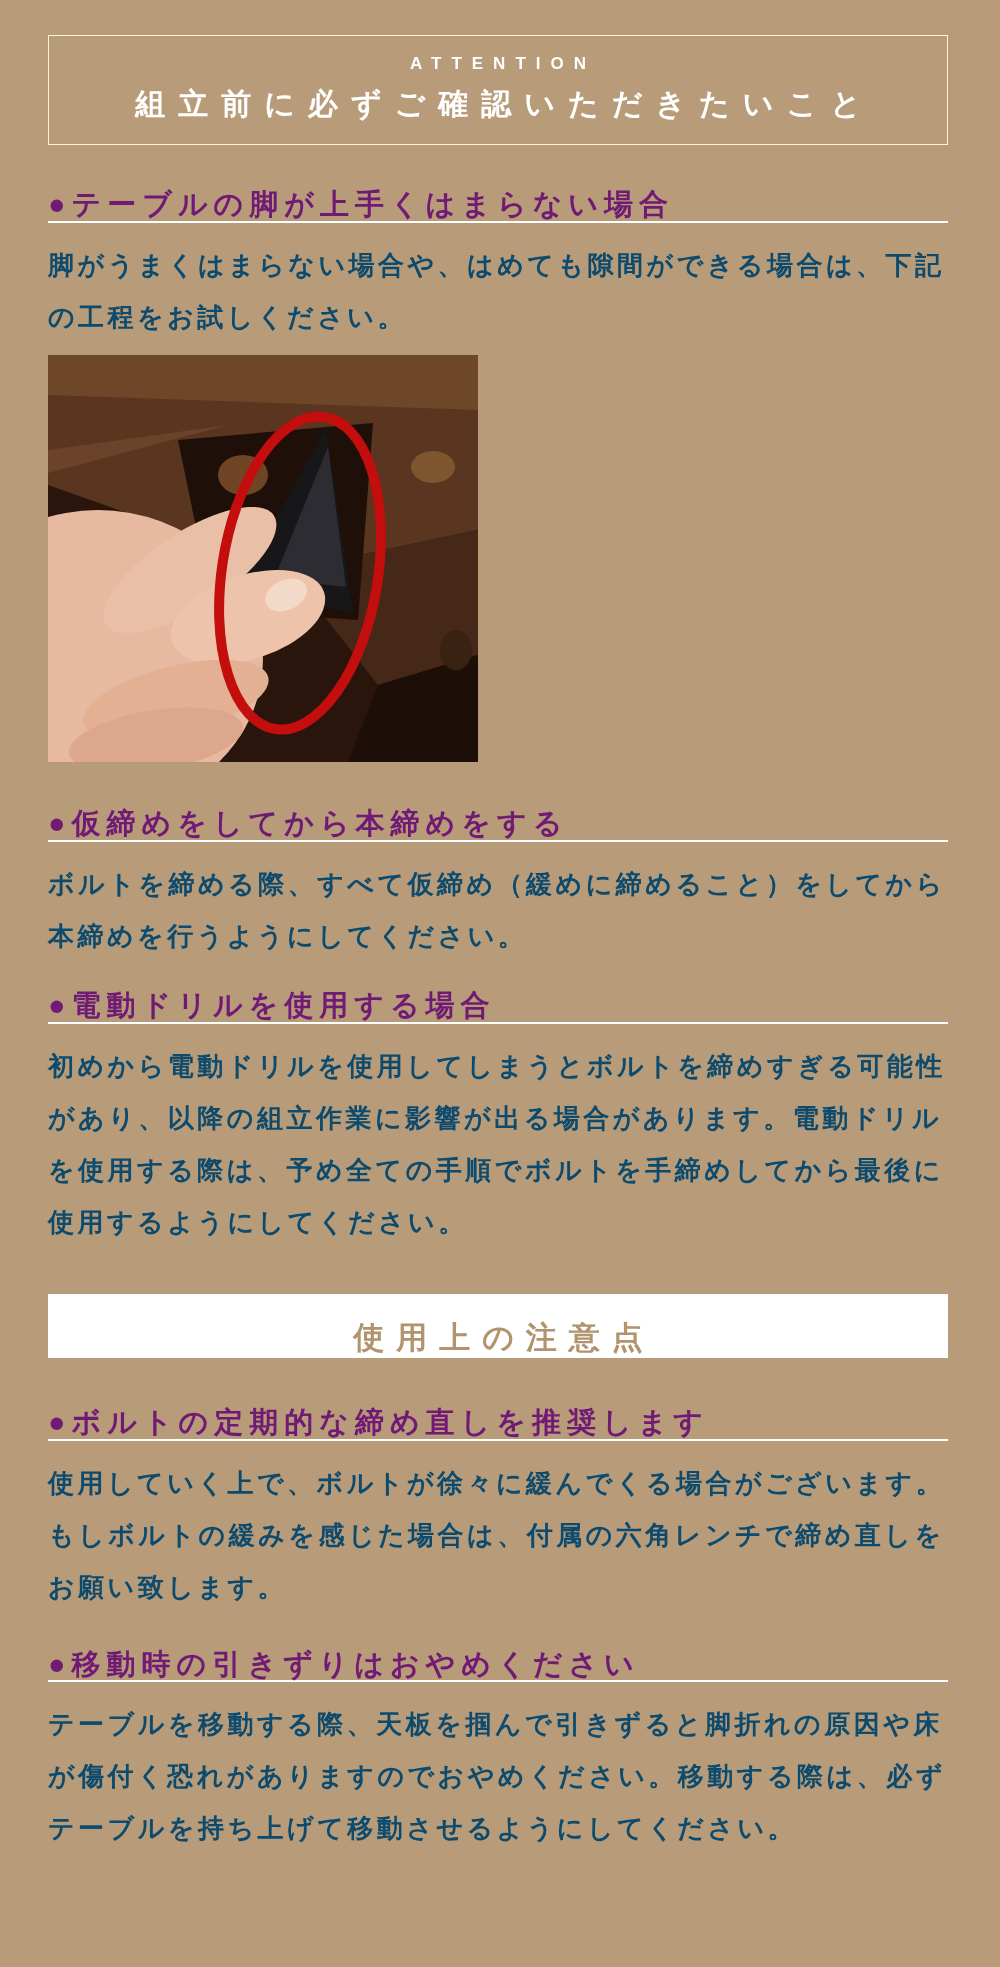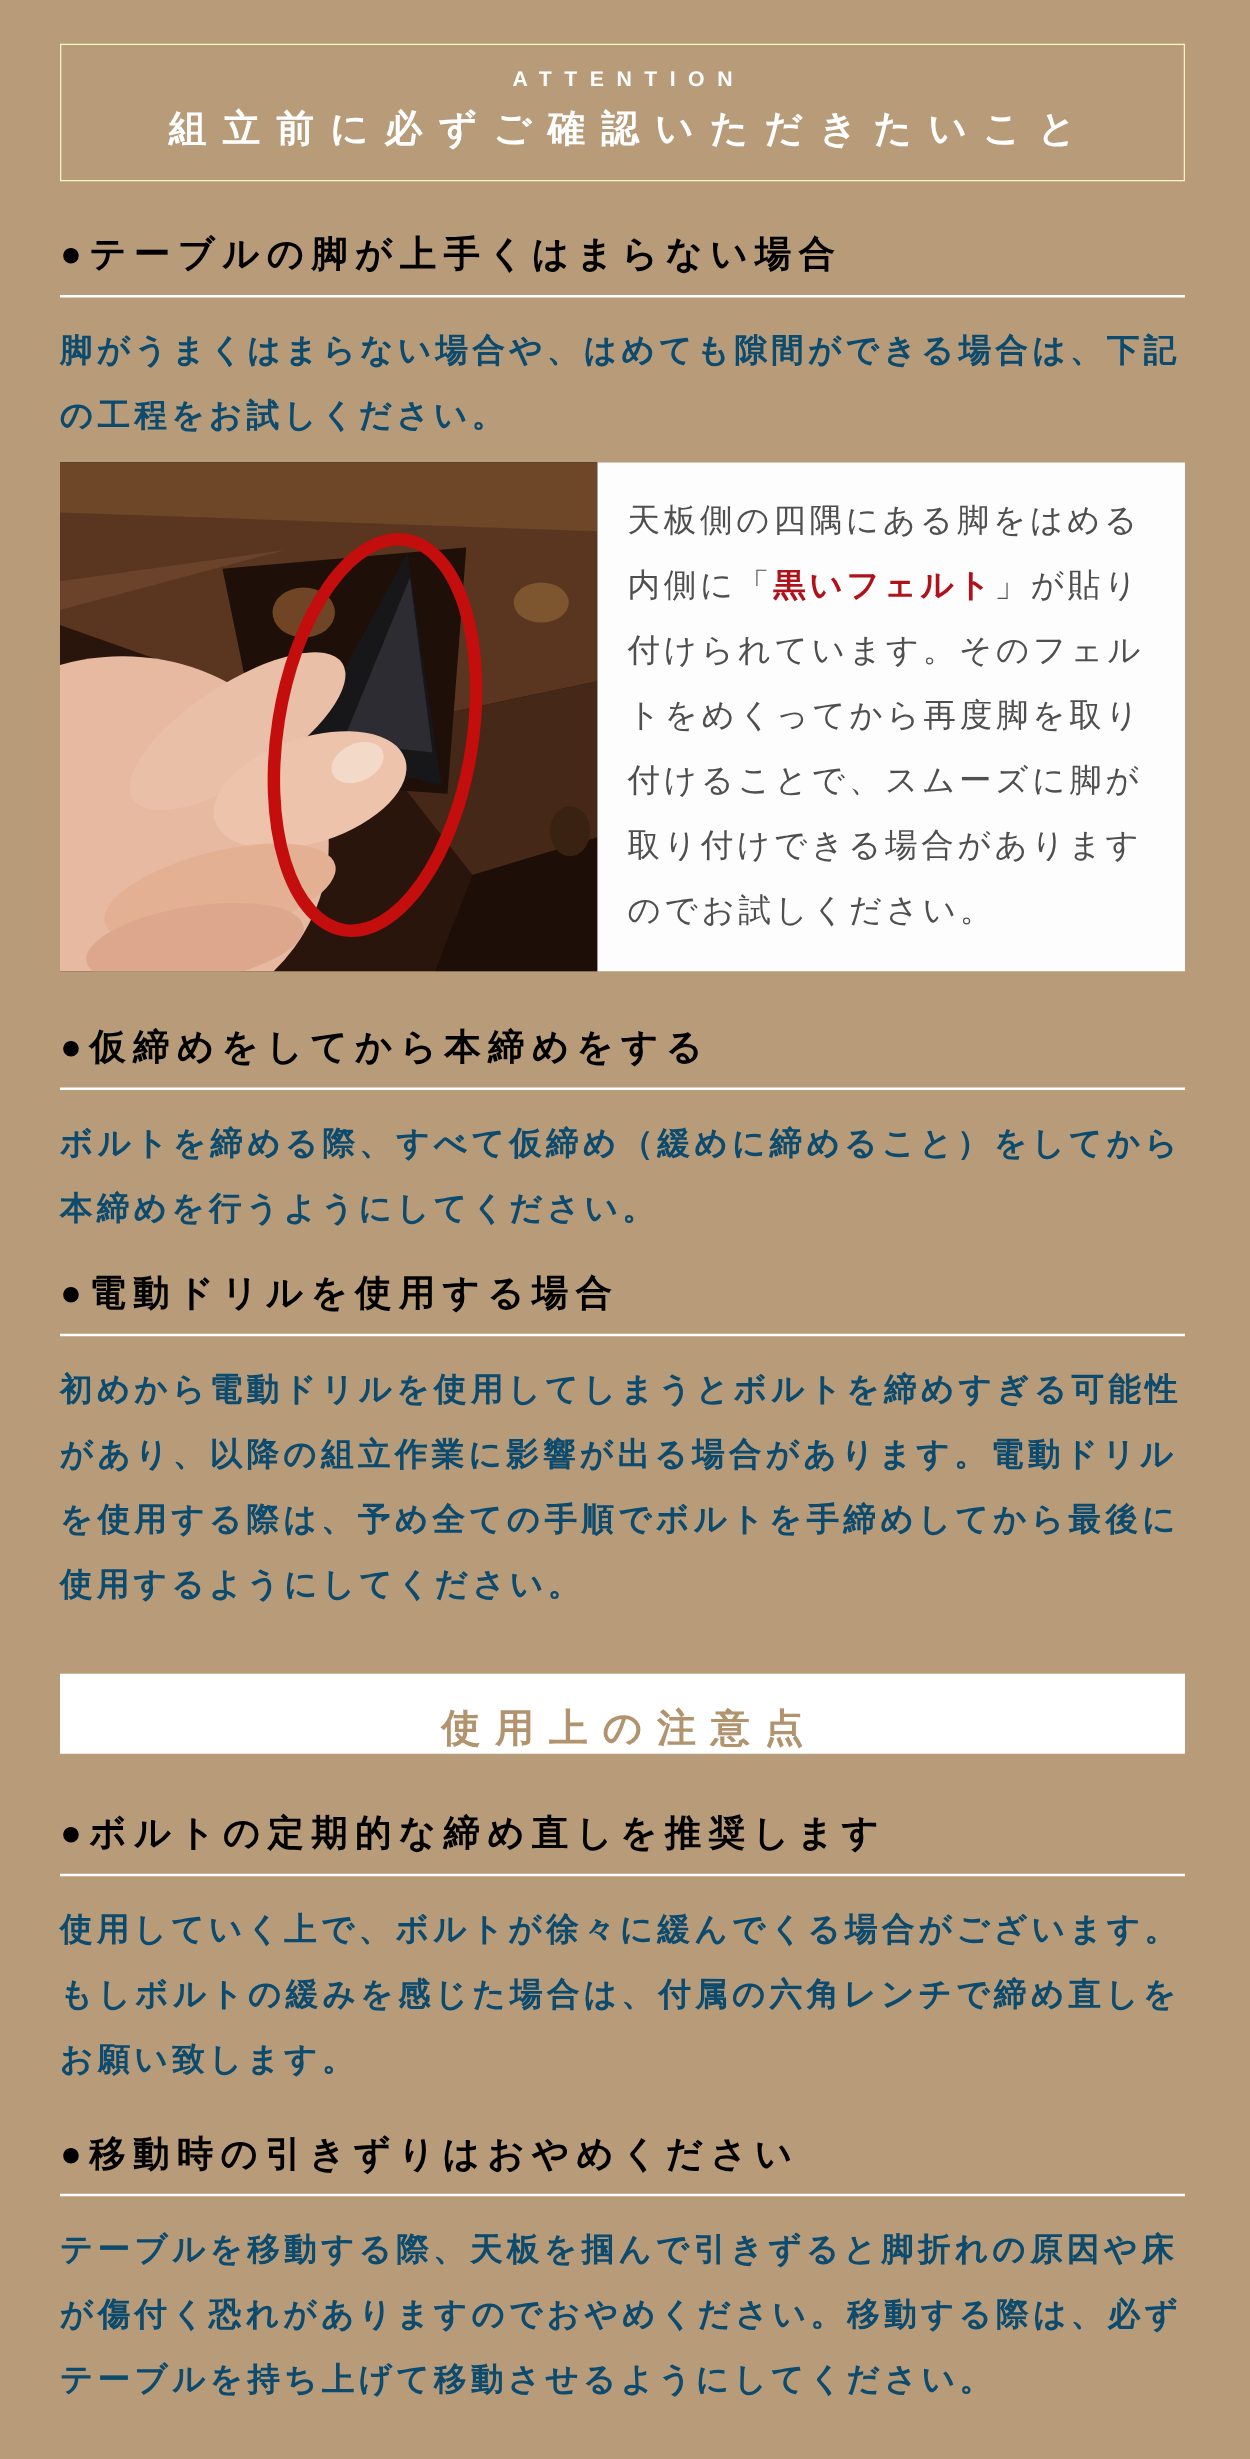--- a/index.html
+++ b/index.html
@@ -23,23 +23,22 @@
     letter-spacing:10px; text-indent:10px;
   }
   .attention-title {
     color:#ffffff; font-size:30px; font-weight:700;
     letter-spacing:13px; text-indent:13px;
     margin-top:12px; line-height:1.2;
   }
 
   
   .section-heading {
-    color:#000000; font-size:29px; font-weight:700;
+    color:#701a75; font-size:29px; font-weight:700;
     letter-spacing:6px; line-height:1.1;
-    padding-bottom:15px;
     border-bottom:2px solid #ffffff;
   }
   .mt-44 { margin-top:44px; } .mt-46 { margin-top:46px; }
   .mt-28 { margin-top:28px; } .mt-40 { margin-top:49px; }
   .mt-36 { margin-top:36px; }
 
   .body-text {
     margin-top:16px;
     color:#0c4a6e; font-size:26px; font-weight:700;
     letter-spacing:3.5px; line-height:52px;
@@ -104,23 +103,20 @@
         <ellipse cx="50" cy="305" rx="165" ry="150" fill="#e7b9a1"></ellipse>
         <ellipse cx="142" cy="215" rx="100" ry="38" fill="#eabfa7" transform="rotate(-33 142 215)"></ellipse>
         <ellipse cx="200" cy="262" rx="80" ry="42" fill="#edc3ab" transform="rotate(-18 200 262)"></ellipse>
         <ellipse cx="238" cy="240" rx="22" ry="15" fill="#f3d9c8" transform="rotate(-25 238 240)"></ellipse>
         <ellipse cx="128" cy="345" rx="95" ry="34" fill="#e3b094" transform="rotate(-14 128 345)"></ellipse>
         <ellipse cx="108" cy="385" rx="88" ry="30" fill="#dca78c" transform="rotate(-9 108 385)"></ellipse>
 
         <ellipse cx="252" cy="218" rx="78" ry="158" fill="none" stroke="#c40d0d" stroke-width="10" transform="rotate(9 252 218)"></ellipse>
       </svg>
     </div>
-    <div class="note">
-      <span>天板側の四隅にある脚をはめる内側に「</span><span class="highlight">黒いフェルト</span><span>」が貼り付けられています。そのフェルトをめくってから再度脚を取り付けることで、スムーズに脚が取り付けできる場合がありますのでお試しください。</span>
-    </div>
   </div>
 
   <h2 class="section-heading mt-46">●仮締めをしてから本締めをする</h2>
   <p class="body-text">ボルトを締める際、すべて仮締め（緩めに締めること）をしてから本締めを行うようにしてください。</p>
 
   <h2 class="section-heading mt-28">●電動ドリルを使用する場合</h2>
   <p class="body-text">初めから電動ドリルを使用してしまうとボルトを締めすぎる可能性があり、以降の組立作業に影響が出る場合があります。電動ドリルを使用する際は、予め全ての手順でボルトを手締めしてから最後に使用するようにしてください。</p>
 
   <div class="usage-banner">使用上の注意点</div>
 

